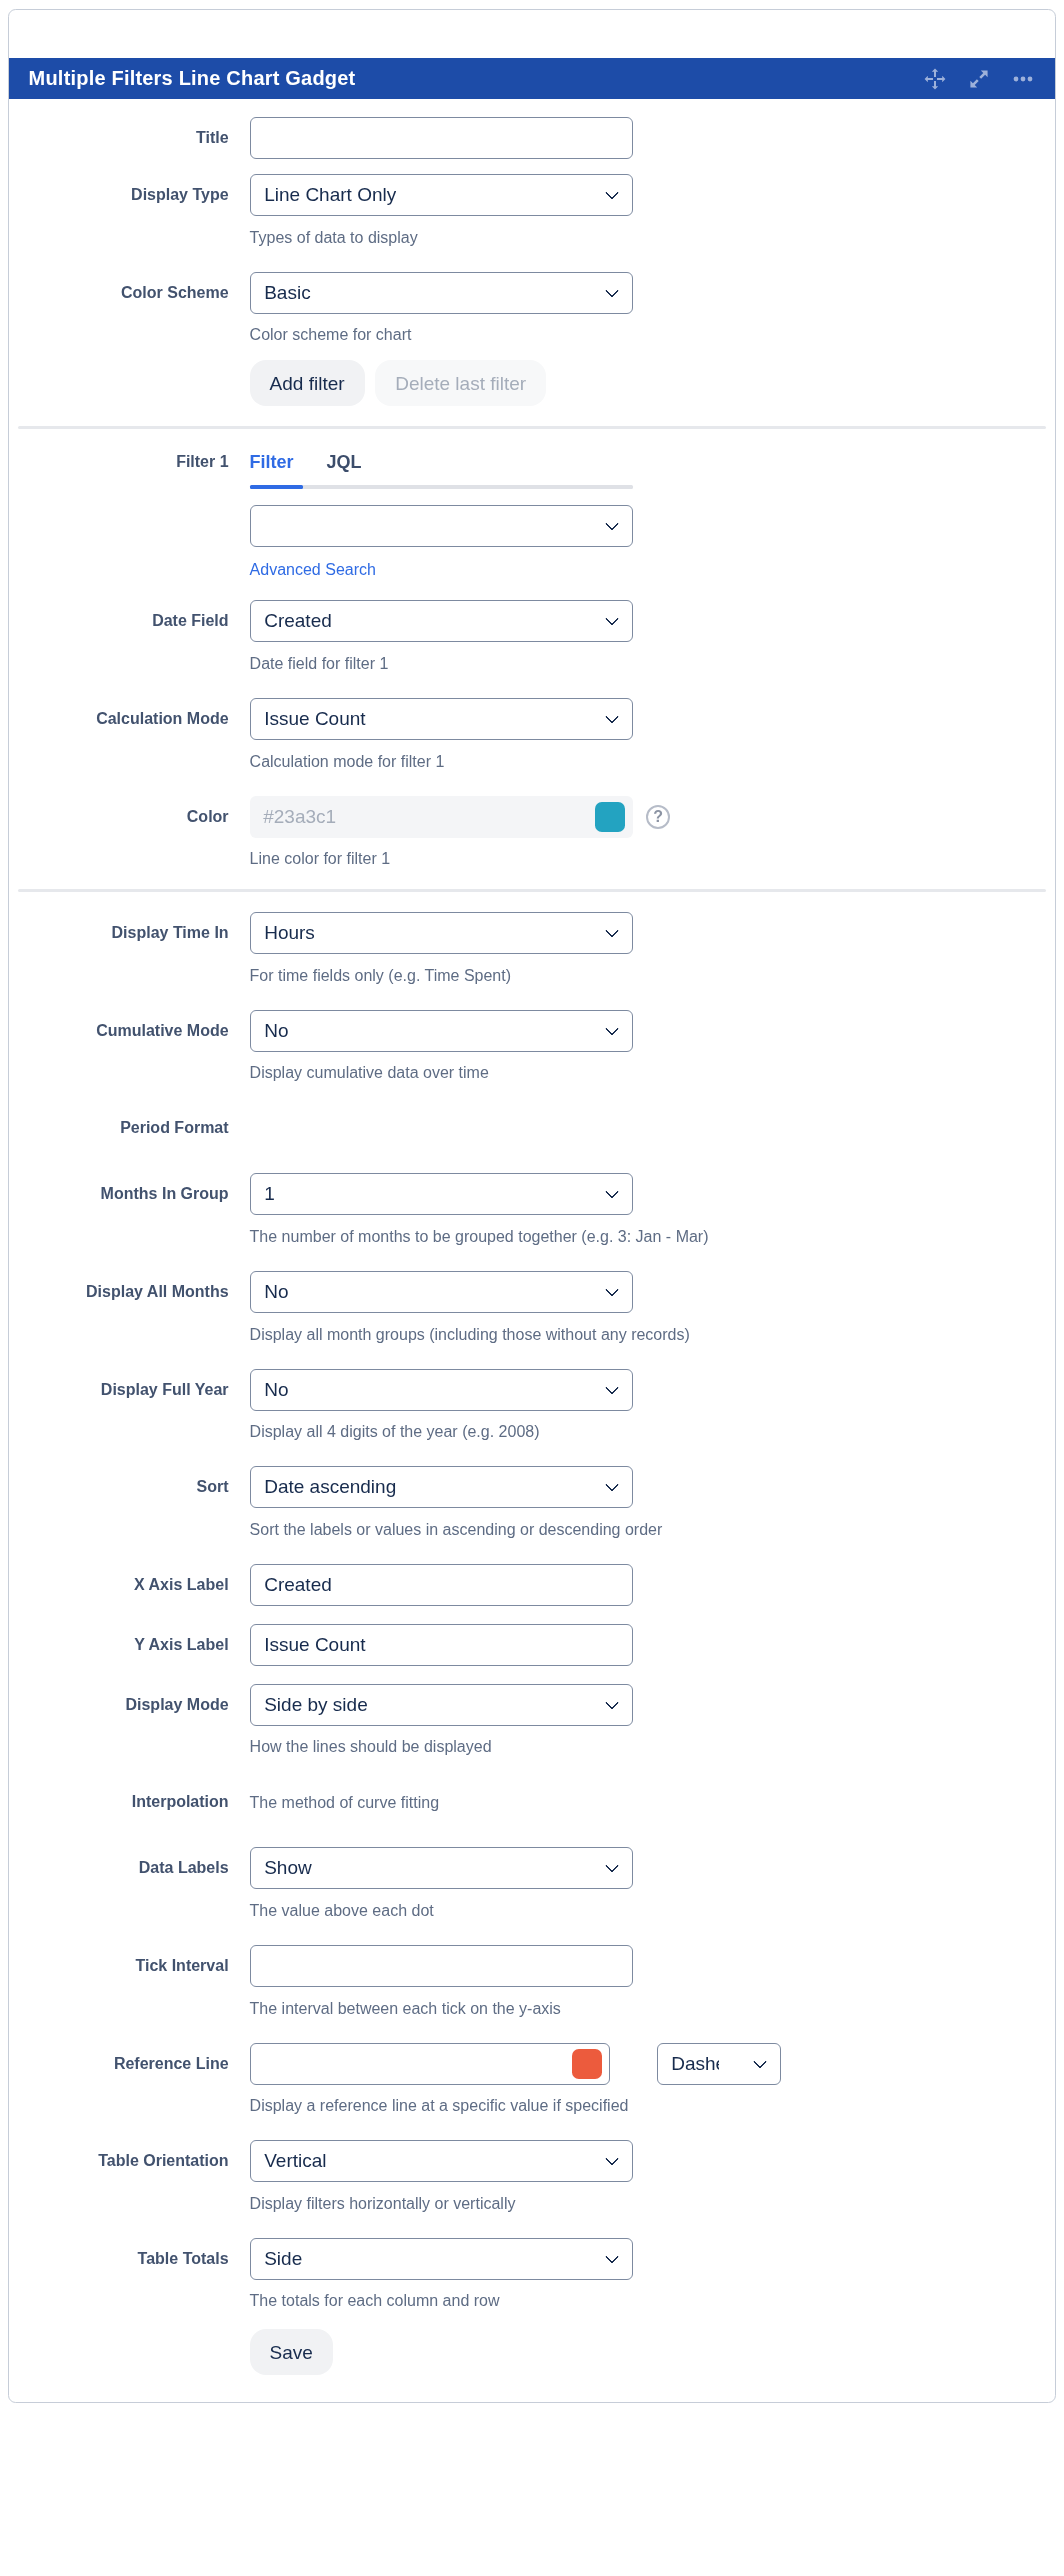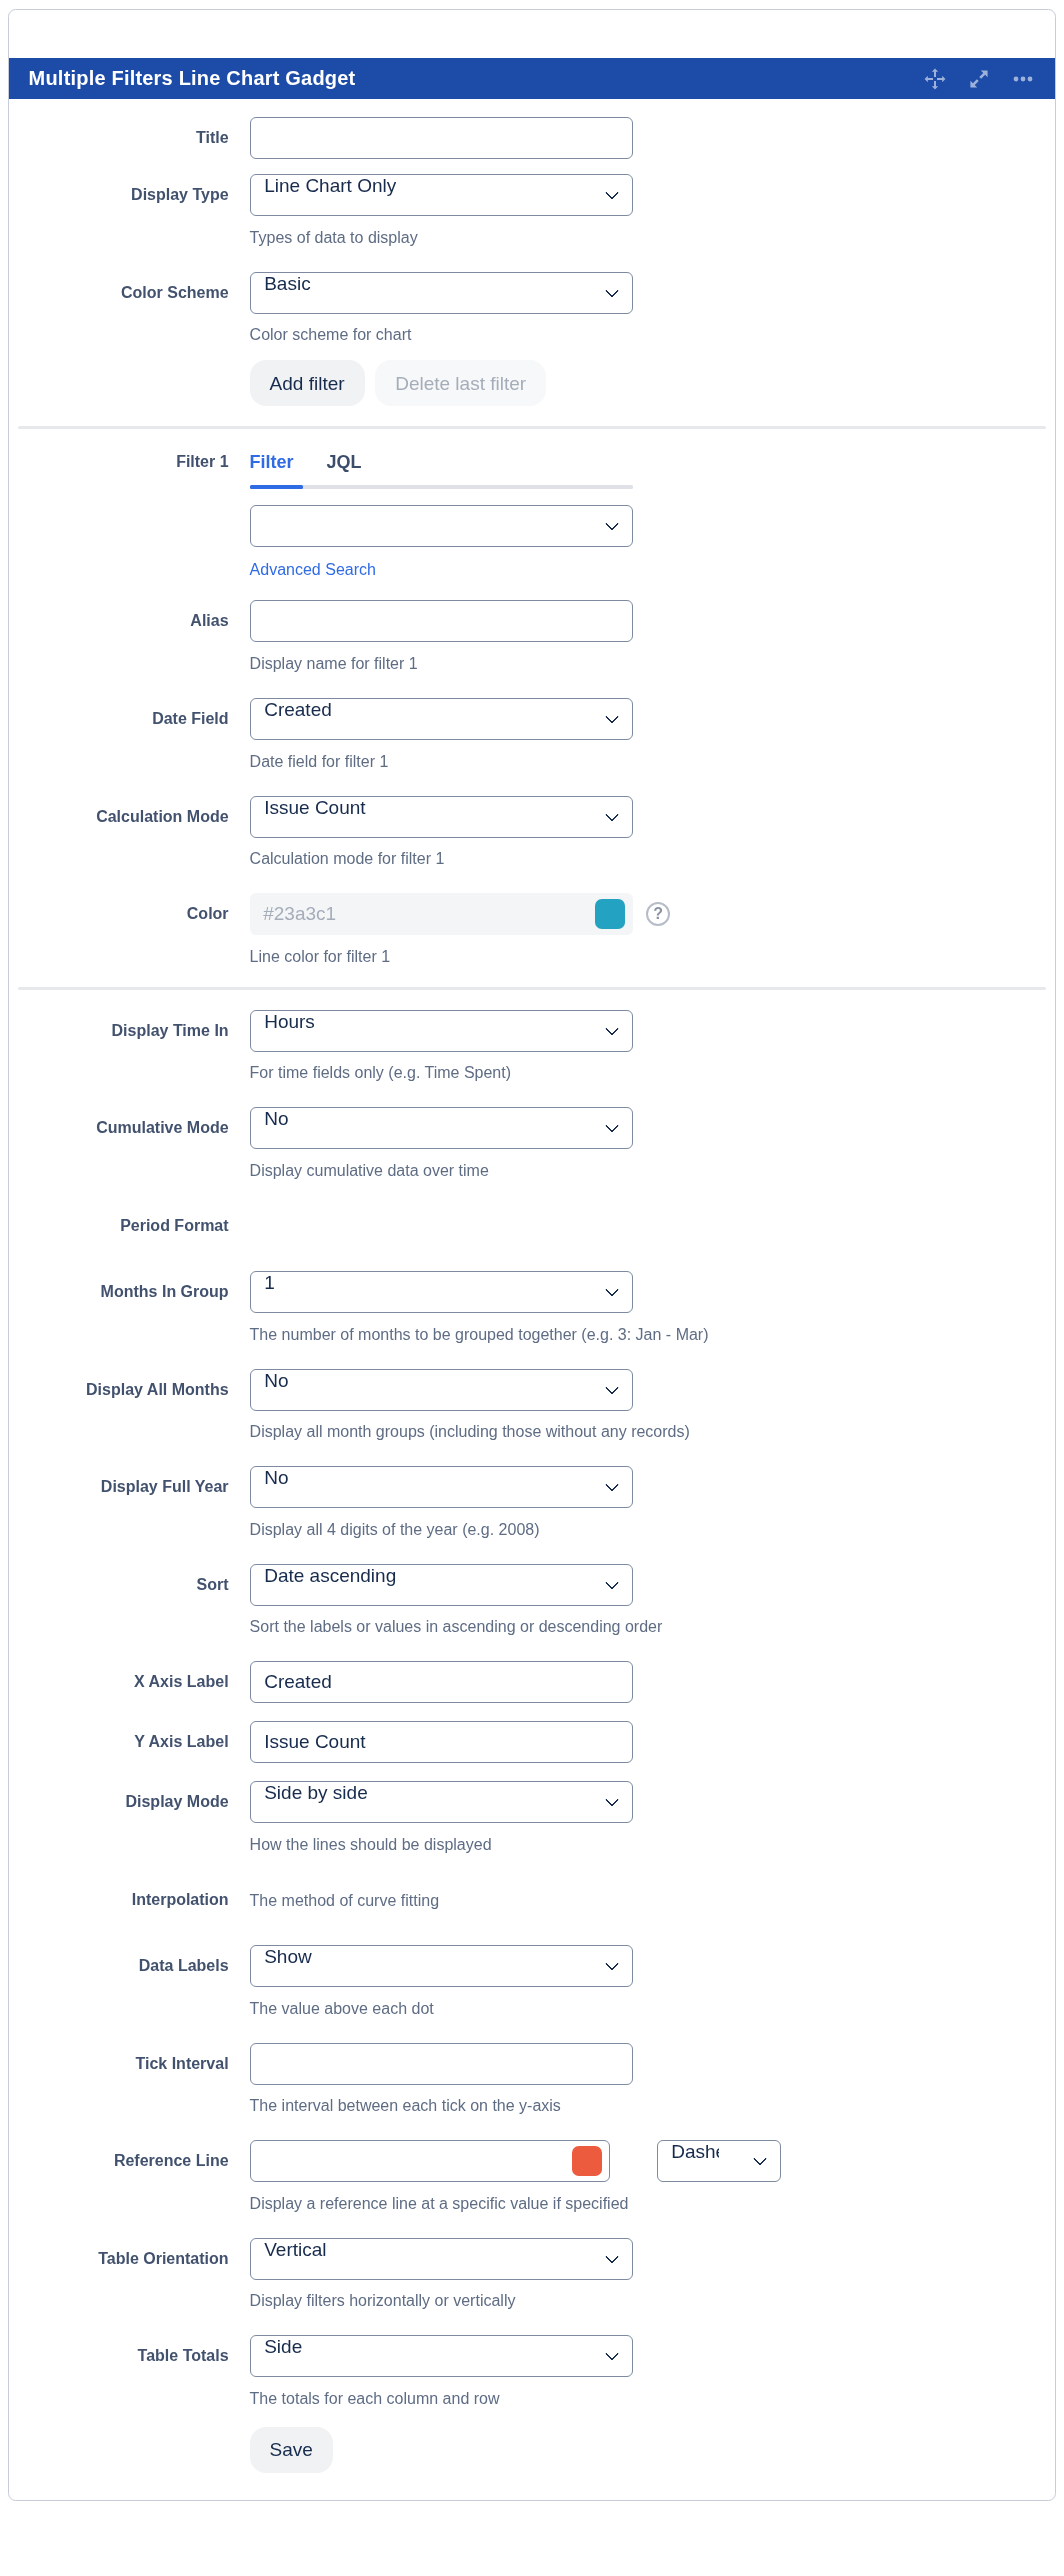--- a/index.html
+++ b/index.html
@@ -45,21 +45,21 @@
   
   .input, .selectbox {
     width:100%; height:42px;
     border:1.5px solid #7d8aa0; border-radius:6px;
     background:#fff; font-family:"Liberation Sans", sans-serif;
     font-size:19px; color:#172b4d; padding:0 13.6px;
     outline:none;
   }
   .input::placeholder { color:#a5adba; }
   .selectbox {
-    position:relative; display:flex; align-items:flex-start; cursor:pointer;
+    position:relative; display:flex; align-items:center; cursor:pointer;
     padding-right:61px;
   }
   .sel-val { overflow:hidden; white-space:nowrap; }
   .chev {
     position:absolute; right:15px; top:50%;
     width:10px; height:10px;
     border-right:2.7px solid #172b4d; border-bottom:2.7px solid #172b4d;
     border-radius:1.5px;
     transform:translateY(-72%) rotate(45deg);
   }
@@ -194,27 +194,20 @@
         </div>
         <div class="selectbox tabs-select">
           <span class="sel-val"></span>
           <span class="chev"></span>
         </div>
         <a class="link">Advanced Search</a>
       </div>
     </div>
     <div style="height:20px"></div>
 
-    <div class="row mb-std">
-      <label class="lbl">Alias</label>
-      <div class="ctl">
-        <input class="input" type="text" value="" style="">
-        <div class="help">Display name for filter 1</div>
-      </div>
-    </div>
 
     <div class="row mb-std">
       <label class="lbl">Date Field</label>
       <div class="ctl">
         <div class="selectbox">
           <span class="sel-val">Created</span>
           <span class="chev"></span>
         </div>
         <div class="help">Date field for filter 1</div>
       </div>

